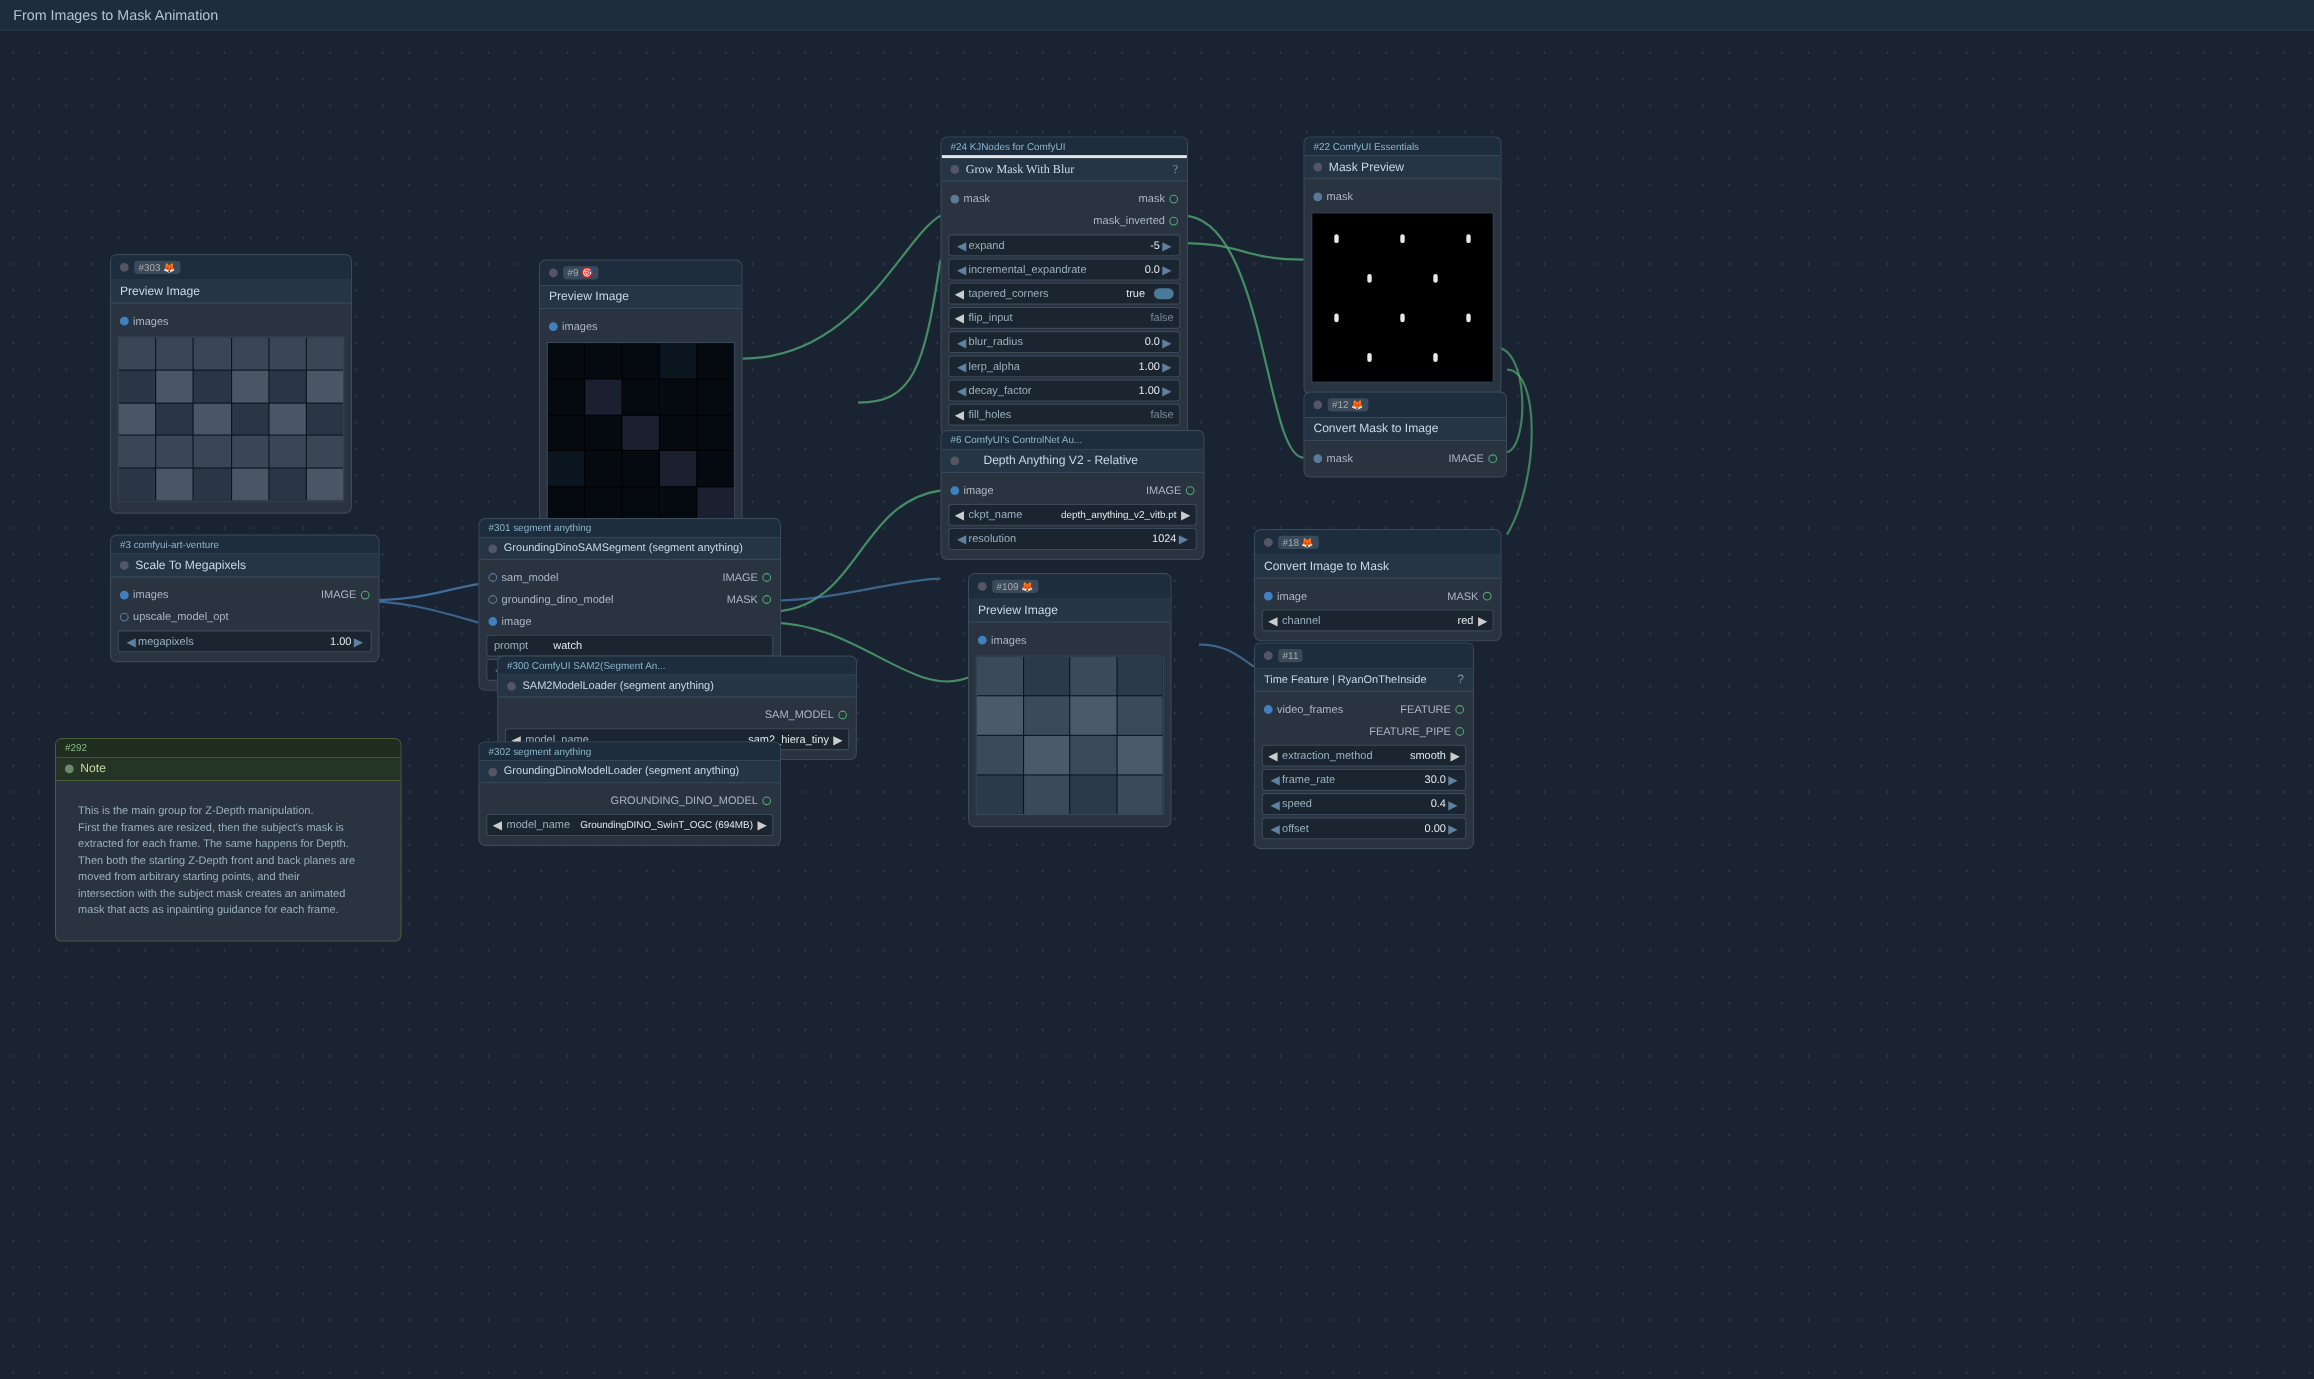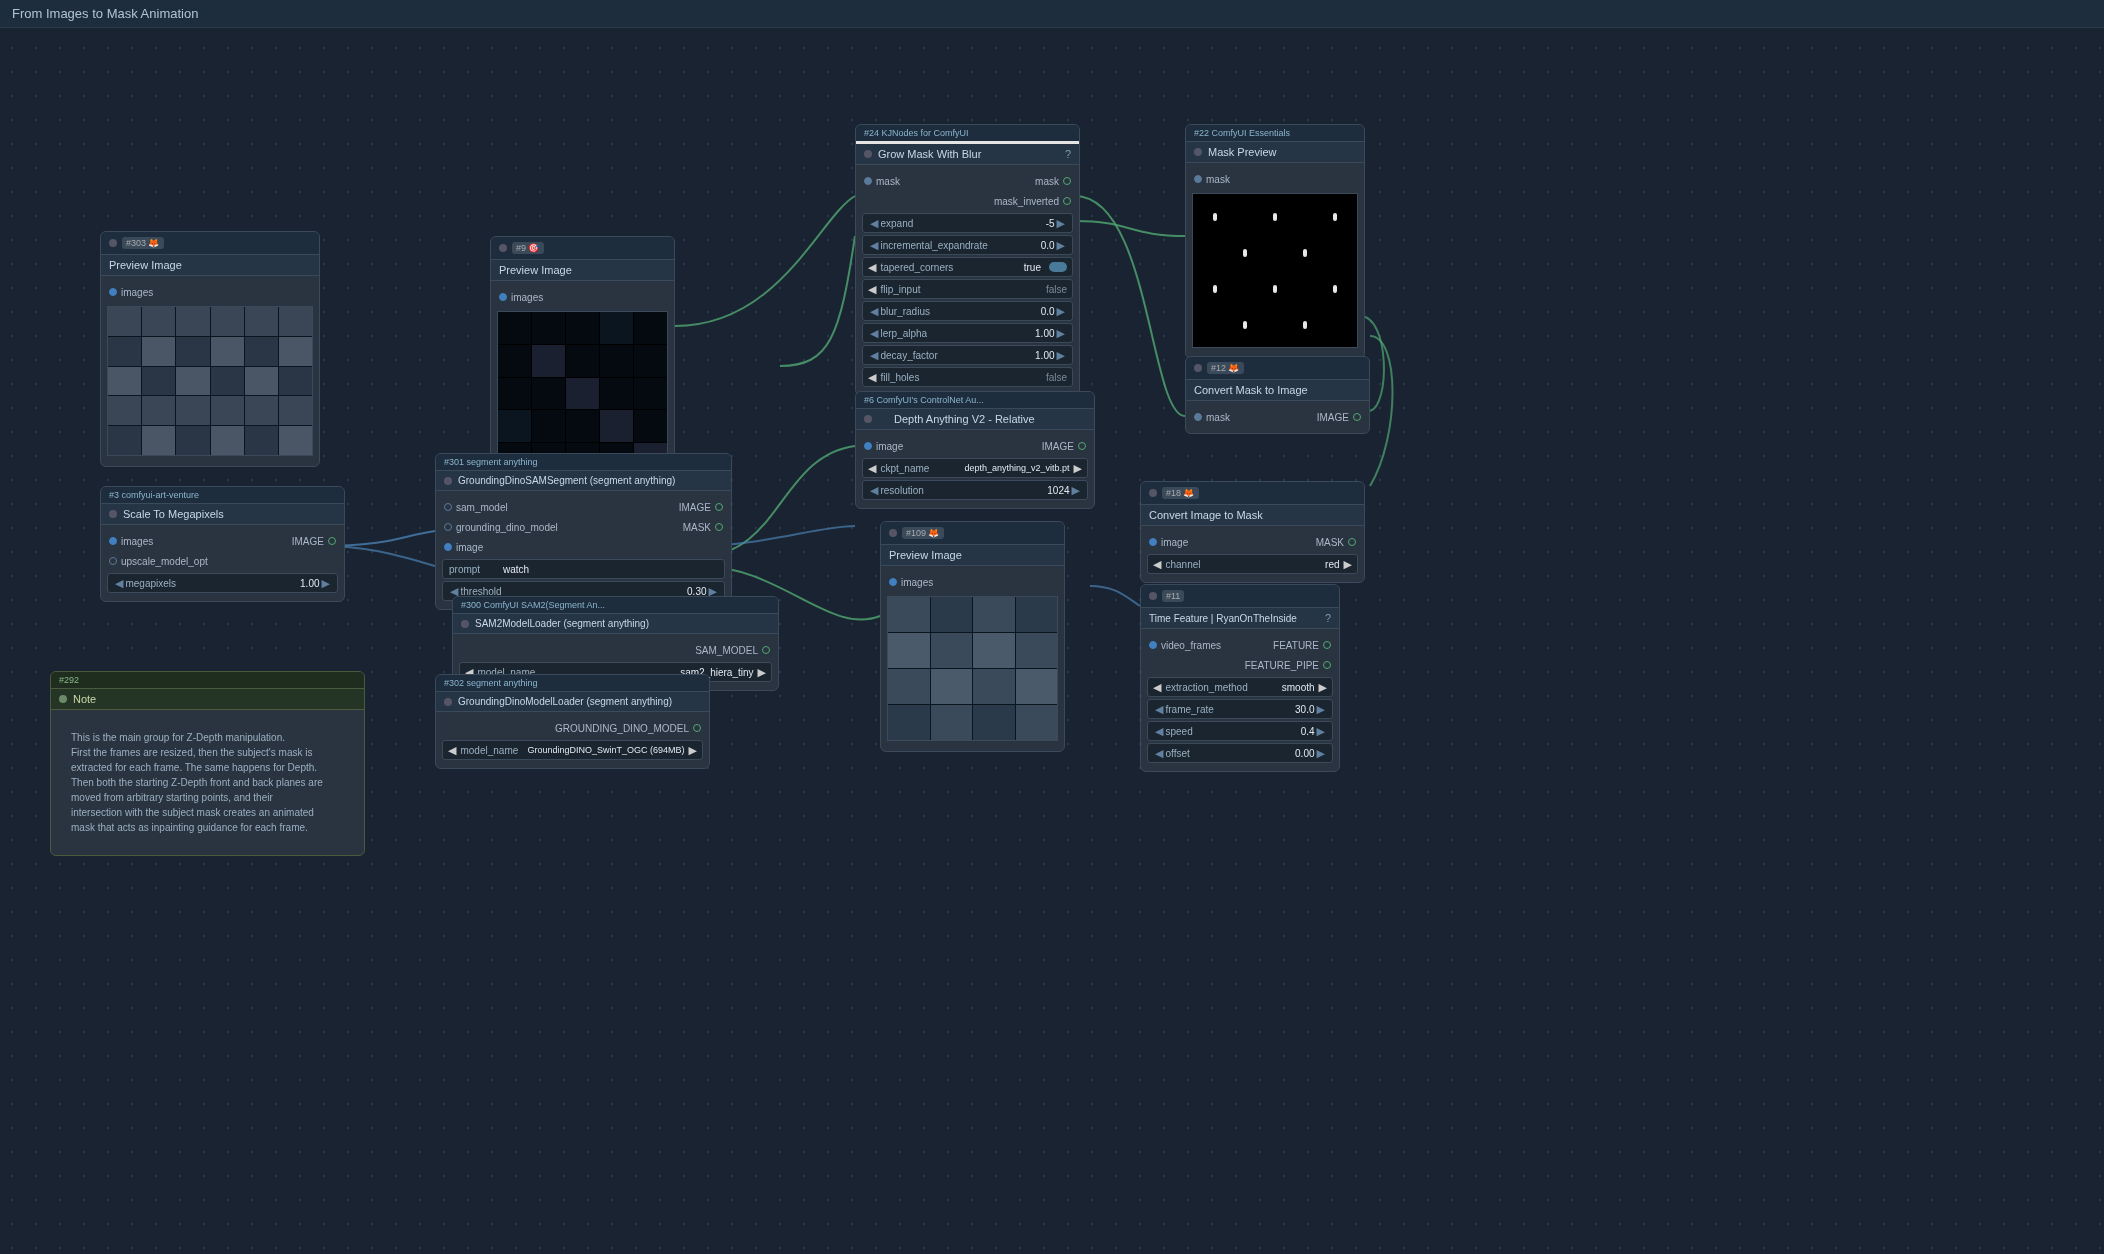--- a/index.html
+++ b/index.html
@@ -284,21 +284,21 @@
             <div style="background:#1a2030;"></div>
         </div>
       </div>
     </div>
   </div>
 
   <div class="node" style="left:855px; top:88px; width:225px;">
     <div style="background:#1e2d3d; padding:3px 8px; font-size:9px; color:#8ab4cc; border-radius:5px 5px 0 0; border-bottom:3px solid #e5e5e5;">
       <span>#24 KJNodes for ComfyUI</span>
     </div>
-    <div style="display:flex; align-items:center; background:#253545; padding:4px 8px; border-bottom:1px solid #3a4a5a; gap:6px;">
+    <div style="display:flex; align-items:center; background:#253545; padding:4px 8px; border-bottom:1px solid #3a4a5a; gap:6px;font-family:Liberation Serif, serif;">
       <div class="node-dot"></div>
       <span style="font-size:11px; color:#c8d8e8; font-weight:500;">Grow Mask With Blur</span>
       <span class="help-icon" style="margin-left:auto;">?</span>
     </div>
     <div class="node-body">
       <div class="node-row" style="justify-content:space-between;">
         <div class="port-dot filled"></div>
         <span class="port-label">mask</span>
         <span class="port-label" style="text-align:right;">mask</span>
         <div class="port-dot" style="border-color:#50a870;"></div>
@@ -449,21 +449,21 @@
       </div>
       <div class="input-field">
         <span class="arrow-left">◀</span>
         <span class="label">megapixels</span>
         <span class="value">1.00</span>
         <span class="arrow-right">▶</span>
       </div>
     </div>
   </div>
 
-  <div class="node" style="left:435px; top:417px; width:297px;">
+  <div class="node" style="left:435px; top:435px; width:275px;">
     <div style="background:#1e2d3d; padding:3px 8px; font-size:9px; color:#8ab4cc; border-radius:5px 5px 0 0; border-bottom:1px solid #3a4a5a;">
       <span>#301 segment anything</span>
     </div>
     <div style="display:flex; align-items:center; background:#253545; padding:4px 8px; border-bottom:1px solid #3a4a5a; gap:6px;">
       <div class="node-dot"></div>
       <span style="font-size:10px; color:#c8d8e8;">GroundingDinoSAMSegment (segment anything)</span>
     </div>
     <div class="node-body">
       <div class="node-row" style="justify-content:space-between;">
         <div class="port-dot"></div>

